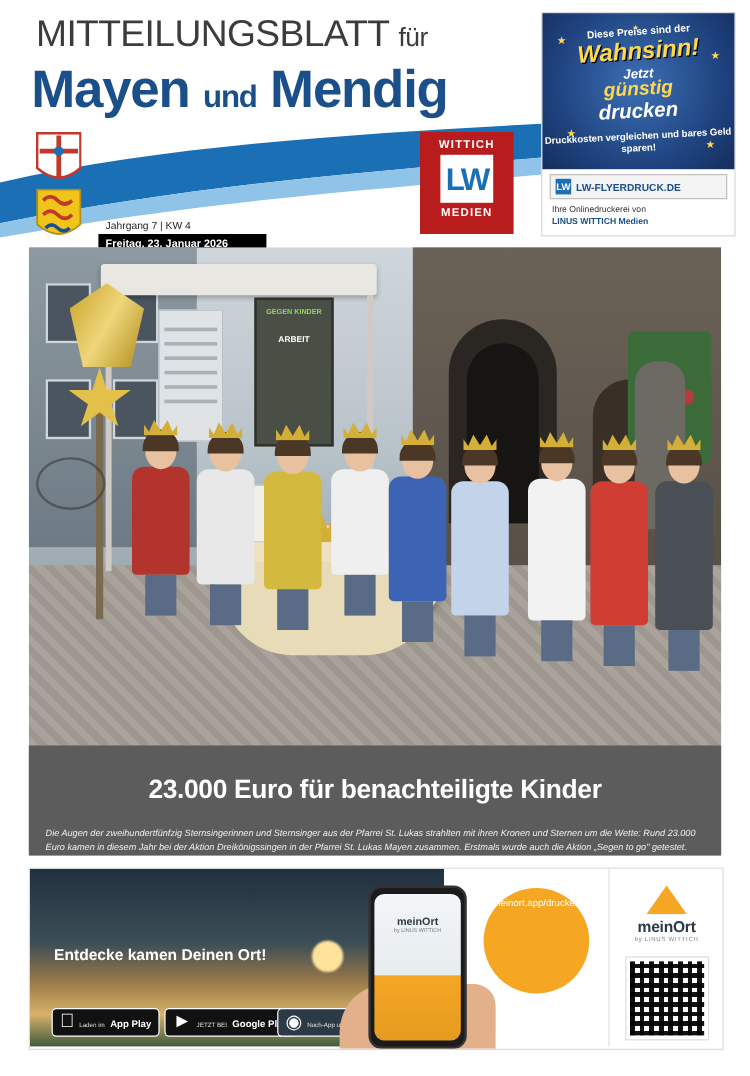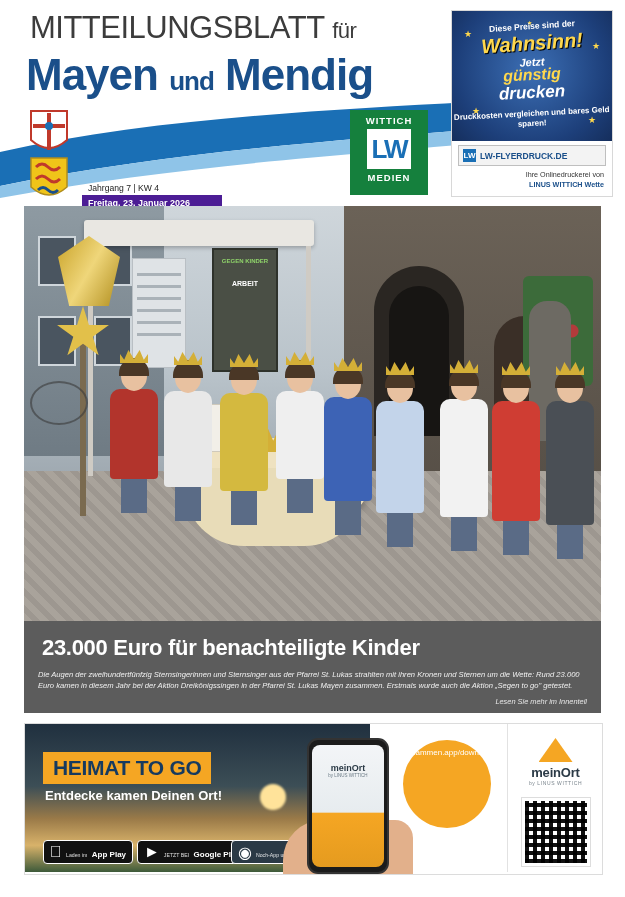--- a/index.html
+++ b/index.html
@@ -38,28 +38,28 @@
   .wochen{
     position:absolute;left:88px;top:122px;
     font-size:8.4px;color:#2a2a2a;line-height:1.35;font-weight:bold;
     letter-spacing:0.2px;
   }
   .issuebox{
     position:absolute;left:82px;top:163px;width:140px;
   }
   .jahrgang{font-size:8.6px;color:#222;padding-left:6px;margin-top:20px;}
   .datumbar{
-    margin-top:2px;background:#4c1d95;color:#fff;
+    margin-top:2px;background:#000000;color:#fff;
     font-size:9px;font-weight:bold;padding:3px 6px;width:128px;
   }
 
   
   .wittich{
     position:absolute;left:350px;top:110px;width:78px;height:85px;
-    background:#15803d;color:#fff;text-align:center;
+    background:#b91c1c;color:#fff;text-align:center;
   }
   .wittich .wname{font-size:9.5px;font-weight:bold;letter-spacing:1px;padding-top:5px;}
   .wittich .wmark{
     margin:3px auto;width:44px;height:40px;background:#fff;color:#1a6fb5;
     font-weight:bold;font-size:26px;line-height:40px;letter-spacing:-2px;
   }
   .wittich .wmedien{font-size:9.5px;font-weight:bold;letter-spacing:1px;}
 
   
   .ad-top{
@@ -77,21 +77,21 @@
   .ad-l3{position:absolute;top:45px;left:0;width:160px;text-align:center;color:#fff;font-size:11px;font-weight:bold;font-style:italic;transform:rotate(-3deg);}
   .ad-l4{position:absolute;top:55px;left:0;width:160px;text-align:center;color:#ffd84d;font-size:16px;font-weight:bold;font-style:italic;transform:rotate(-3deg);}
   .ad-l5{position:absolute;top:72px;left:0;width:160px;text-align:center;color:#fff;font-size:17px;font-weight:bold;font-style:italic;transform:rotate(-3deg);}
   .ad-l6{position:absolute;top:98px;left:0;width:160px;text-align:center;color:#fff;font-size:8px;font-weight:bold;transform:rotate(-3deg);line-height:1.3;}
   .ad-url{
     margin:4px 6px 0 6px;border:1px solid #bfbfbf;background:#f3f3f3;
     font-size:8.5px;font-weight:bold;color:#1a4f8a;padding:3px 4px;
     display:flex;align-items:center;gap:4px;
   }
   .ad-url .box{width:13px;height:13px;background:#1a6fb5;color:#fff;font-size:8px;text-align:center;line-height:13px;font-weight:bold;}
-  .ad-foot{font-size:7.2px;color:#333;padding:4px 8px 0 8px;line-height:1.35;text-align:right;}
+  .ad-foot{font-size:7.2px;color:#333;padding:4px 8px 0 8px;line-height:1.35;}
   .ad-foot b{color:#1a4f8a;}
 
   
   .photo-wrap{position:absolute;left:24px;top:206px;width:577px;height:415px;overflow:hidden;}
   .sky{position:absolute;inset:0;background:linear-gradient(#cfd6db,#b9c3ca 40%,#9aa4ac 70%,#8b949b);}
   .bldg-left{position:absolute;left:0;top:0;width:140px;height:250px;background:linear-gradient(#8e9aa2,#6f7b84);}
   .bldg-left .win{position:absolute;background:#4a5560;border:2px solid #cfd6db;}
   .church{position:absolute;left:320px;top:0;width:257px;height:330px;background:linear-gradient(#6b6257,#534c44);}
   .church .arch{position:absolute;left:30px;top:60px;width:90px;height:170px;background:#2a2622;border-radius:45px 45px 0 0;}
   .church .arch2{position:absolute;left:45px;top:80px;width:60px;height:150px;background:#171513;border-radius:30px 30px 0 0;}
@@ -119,21 +119,21 @@
   .kid{position:absolute;bottom:10px;}
   .kid .head{width:26px;height:30px;border-radius:50%;background:#e8c1a0;margin:0 auto;position:relative;}
   .kid .hair{position:absolute;left:-2px;top:-3px;width:30px;height:18px;border-radius:15px 15px 0 0;background:#4a3726;}
   .kid .crown{position:absolute;left:-1px;top:-11px;width:28px;height:13px;background:#d4af37;clip-path:polygon(0 100%,0 30%,15% 75%,30% 0,50% 70%,70% 0,85% 75%,100% 30%,100% 100%);}
   .kid .robe{width:48px;border-radius:10px 10px 4px 4px;margin:-2px auto 0 auto;}
   .kid .legs{width:26px;height:34px;background:#5a6b86;margin:0 auto;}
 
   .photo-cap{
     position:absolute;left:24px;top:621px;width:577px;height:92px;background:#5c5c5c;color:#fff;
   }
-  .photo-cap h2{margin:4px;padding:10px 14px 2px 14px;font-size:22px;font-weight:bold;letter-spacing:-0.3px;}
+  .photo-cap h2{margin:14px;padding:10px 14px 2px 14px;font-size:22px;font-weight:bold;letter-spacing:-0.3px;text-align:center;}
   .photo-cap p{margin:0;padding:2px 14px 0 14px;font-size:7.6px;line-height:1.45;font-style:italic;color:#f0f0f0;}
   .photo-cap .more{display:block;text-align:right;padding:6px 14px 0 0;font-size:7.4px;font-style:italic;color:#e6e6e6;}
 
   
   .ad-bottom{
     position:absolute;left:24px;top:723px;width:577px;height:150px;
     border:1px solid #dcdcdc;background:#fff;overflow:hidden;
   }
   .ab-left{
     position:absolute;left:0;top:0;width:345px;height:148px;
@@ -243,21 +243,21 @@
       <div class="ad-l4">günstig</div>
       <div class="ad-l5">drucken</div>
       <div class="ad-l6">Druckkosten vergleichen und bares Geld sparen!</div>
     </div>
     <div class="ad-url">
       <span class="box">LW</span>
       <span>LW-FLYERDRUCK.DE</span>
     </div>
     <div class="ad-foot">
       <div>Ihre Onlinedruckerei von</div>
-      <b>LINUS WITTICH Wette</b>
+      <b>LINUS WITTICH Medien</b>
     </div>
   </div>
 
   <div class="photo-wrap">
     <div class="sky"></div>
 
     <div class="bldg-left">
       <div class="win" style="left:14px;top:30px;width:34px;height:46px;"></div>
       <div class="win" style="left:70px;top:30px;width:34px;height:46px;"></div>
       <div class="win" style="left:14px;top:110px;width:34px;height:46px;"></div>
@@ -373,29 +373,27 @@
           <div class="crown"></div>
         </div>
       <div class="robe" style="height:124px;background:#4a4f55;"></div>
       <div class="legs"></div>
     </div>
   </div>
 
   <div class="photo-cap">
     <h2>23.000 Euro für benachteiligte Kinder</h2>
     <p>Die Augen der zweihundertfünfzig Sternsingerinnen und Sternsinger aus der Pfarrei St. Lukas strahlten mit ihren Kronen und Sternen um die Wette: Rund 23.000 Euro kamen in diesem Jahr bei der Aktion Dreikönigssingen in der Pfarrei St. Lukas Mayen zusammen. Erstmals wurde auch die Aktion „Segen to go" getestet.</p>
-    <span class="more">Lesen Sie mehr im Innenteil</span>
   </div>
 
   <div class="ad-bottom">
     <div class="ab-left">
       <div class="sun"></div>
     </div>
 
-    <div class="ab-headline">HEIMAT TO GO</div>
     <div class="ab-sub">Entdecke kamen Deinen Ort!</div>
 
     <div class="badge-store bs-apple">
       <span></span>
       <span>
         <span class="bs1">Laden im</span>
         <span class="bs2">App Play</span>
       </span>
     </div>
     <div class="badge-store bs-google">
@@ -417,21 +415,21 @@
     <div class="phone">
       <div class="scr">
         <div class="logo">
           <span>meinOrt</span>
           <small>by LINUS WITTICH</small>
         </div>
       </div>
     </div>
 
     <div class="ab-circle">
-      <div class="c2">zusammen.app/download</div>
+      <div class="c2">meinort.app/drucken</div>
     </div>
 
     <div class="ab-right">
       <div class="mo-logo">
         <div class="mo-mark"></div>
         <div class="mo-name">meinOrt</div>
         <div class="mo-sub">by LINUS WITTICH</div>
       </div>
       <div class="qr"></div>
     </div>

